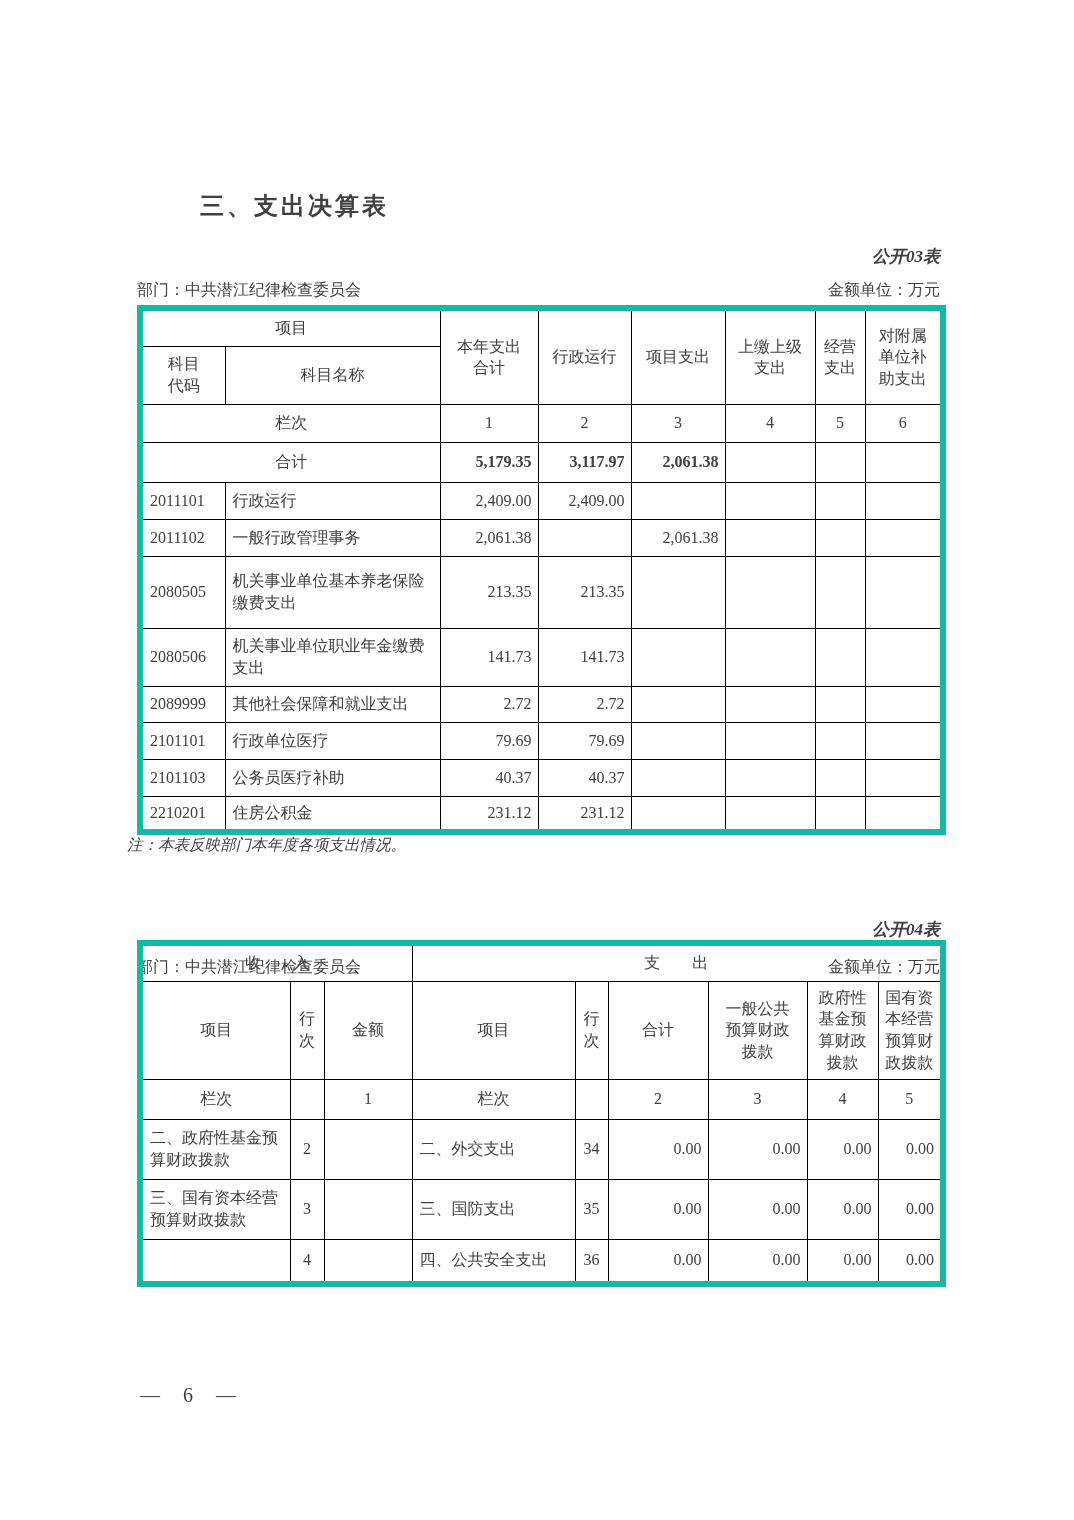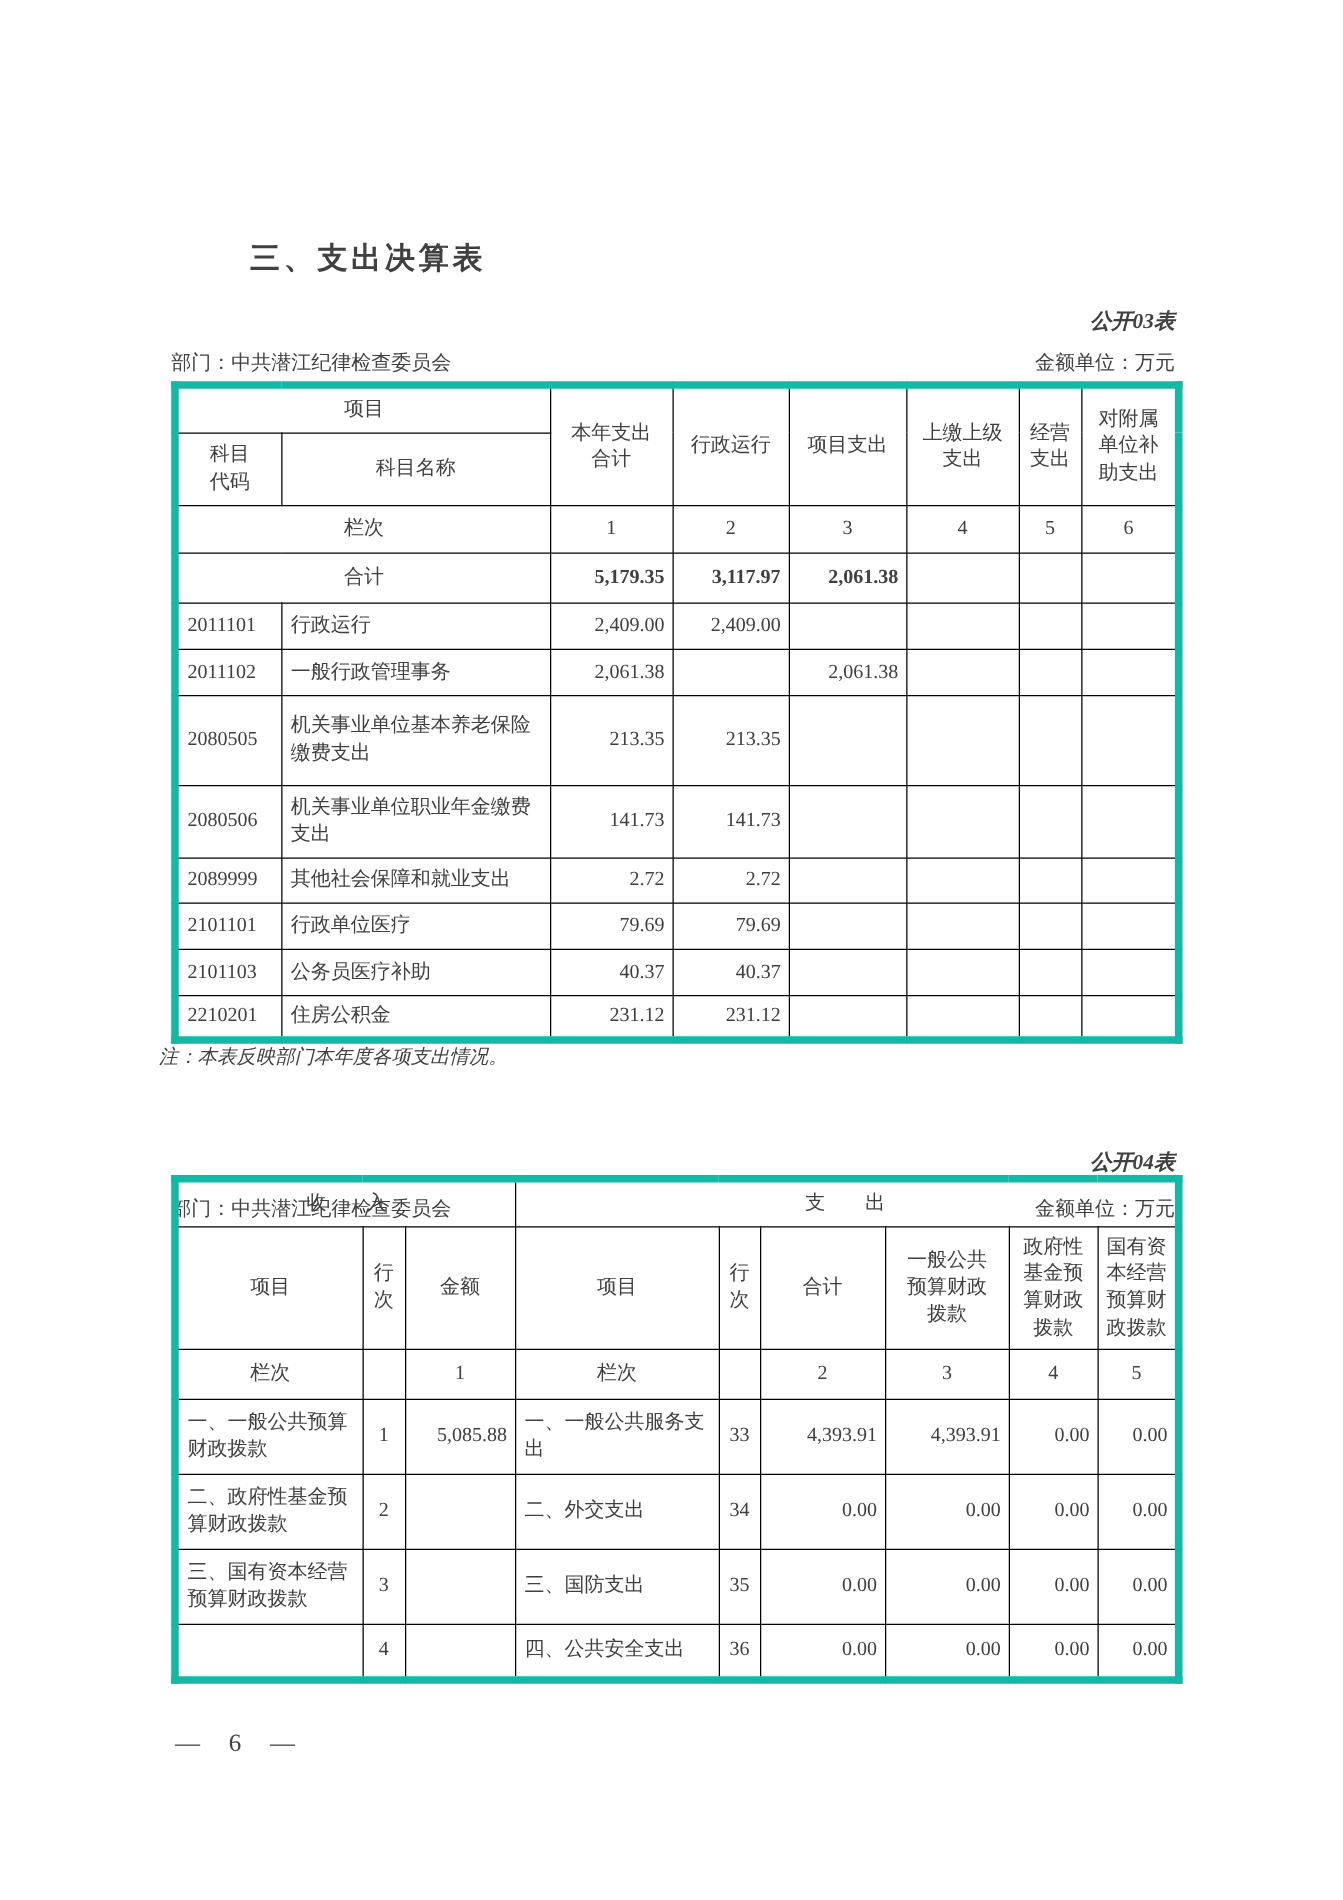--- a/index.html
+++ b/index.html
@@ -272,31 +272,20 @@
         <td class="c">栏次</td>
         <td></td>
         <td class="c">2</td>
         <td class="c">3</td>
         <td class="c">4</td>
         <td class="c">5</td>
       </tr>
     </thead>
     <tbody>
         <tr style="height: 60px;">
-          <td class="l">一、一般公共预算财政拨款</td>
-          <td class="c">1</td>
-          <td class="r">5,085.88</td>
-          <td class="l">一、一般公共服务支出</td>
-          <td class="c">33</td>
-          <td class="r">4,393.91</td>
-          <td class="r">4,393.91</td>
-          <td class="r">0.00</td>
-          <td class="r">0.00</td>
-        </tr>
-        <tr style="height: 60px;">
           <td class="l">二、政府性基金预算财政拨款</td>
           <td class="c">2</td>
           <td class="r"></td>
           <td class="l">二、外交支出</td>
           <td class="c">34</td>
           <td class="r">0.00</td>
           <td class="r">0.00</td>
           <td class="r">0.00</td>
           <td class="r">0.00</td>
         </tr>

